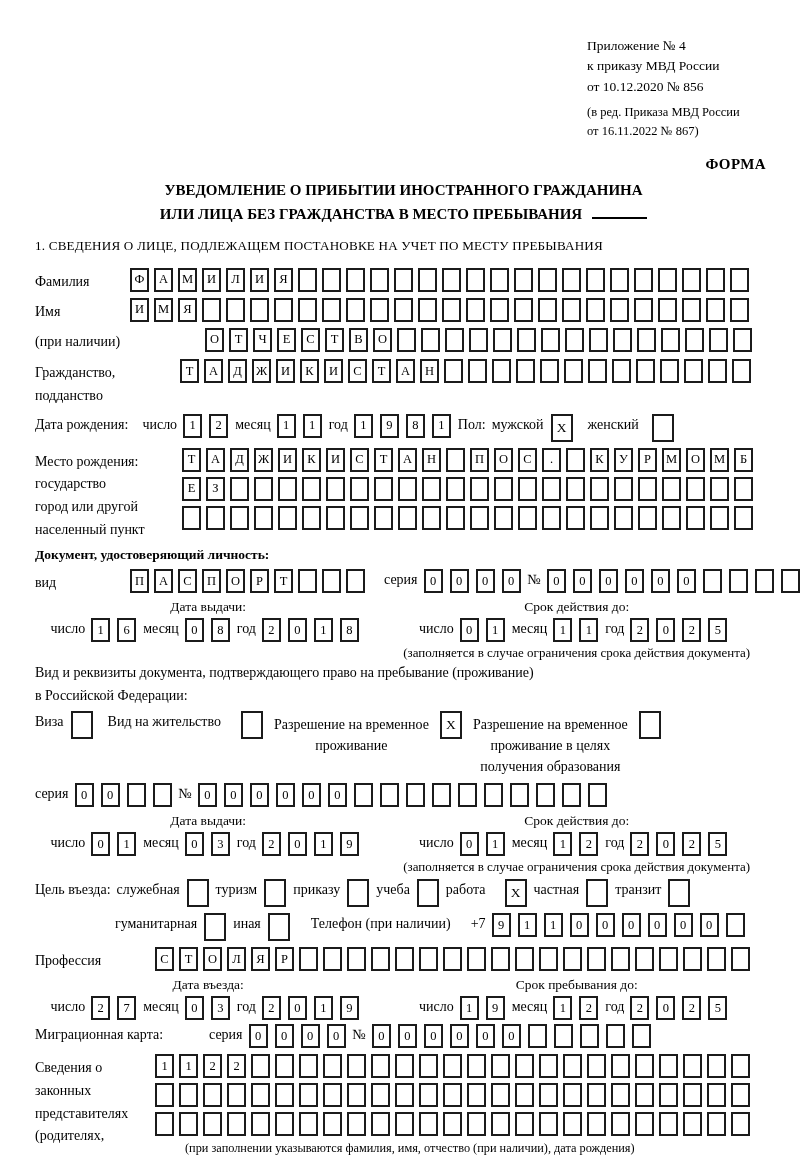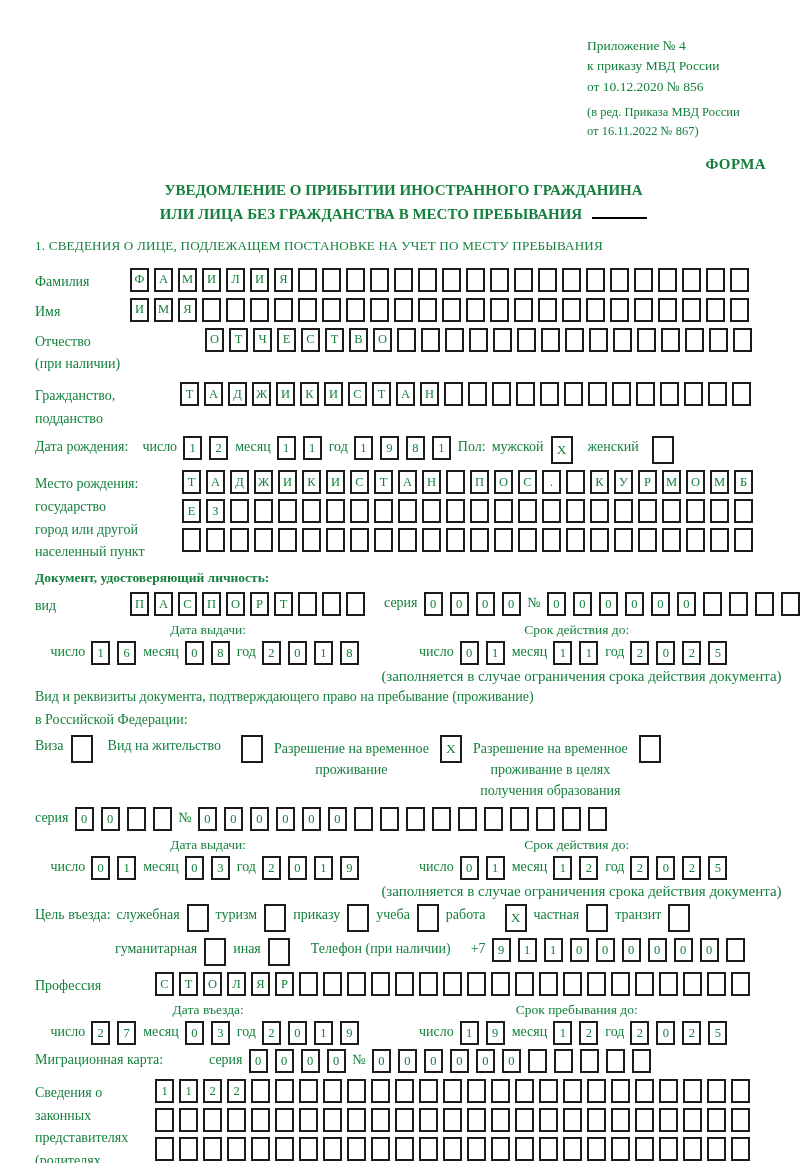--- a/index.html
+++ b/index.html
@@ -1,17 +1,17 @@
 <!DOCTYPE html>
 <html><head>
 <meta charset="utf-8">
 <style>
   html,body{margin:0;padding:0;background:#e9e9e9;}
   .page{
-    width:800px;height:1163px;margin:0 auto;background:#ffffff;color:#15803d;
+    width:800px;height:1163px;margin:0 auto;background:#ffffff;color:#000000;
     font-family:"Liberation Serif","DejaVu Serif",serif;
     padding:36px 28px 0 35px;box-sizing:border-box;overflow:hidden;position:relative;
   }
   .hdr-right{margin-left:552px;font-size:13.5px;line-height:1.5;}
   .hdr-right .ed{font-size:12.5px;}
   .hdr-right .gap-top{margin-top:6px;}
   .forma{text-align:right;font-weight:bold;font-size:15px;margin:16px 6px 6px 0;letter-spacing:.4px;}
   .title{text-align:center;font-weight:bold;font-size:15px;line-height:1.55;margin:6px 0 12px;}
   .uline{display:inline-block;width:55px;border-bottom:2px solid #000;margin-left:10px;vertical-align:baseline;}
   .sec{font-weight:normal;font-size:13.1px;margin:10px 0 14px;letter-spacing:.2px;white-space:nowrap;}
@@ -30,21 +30,21 @@
   }
   .sub{font-size:14px;padding-top:3px;margin-right:6px;white-space:nowrap;}
   .mL8{margin-left:8px;}.mL14{margin-left:14px;}.mL20{margin-left:20px;}
   .stack .line{font-size:14px;line-height:1.62;}
   .center-b{font-weight:bold;text-align:left;font-size:13.5px;margin:4px 0 6px;}
   .twocol{display:flex;margin-bottom:4px;}
   .col-l{width:47%;}
   .col-r{width:53%;}
   .colhdr{text-align:center;font-size:13.5px;margin-bottom:3px;}
   .dateline{display:flex;align-items:flex-start;justify-content:center;}
-  .note{font-size:15px;text-align:left;margin-top:3px;white-space:nowrap;}
+  .note{font-size:13px;text-align:center;margin-top:3px;white-space:nowrap;}
   .intro{font-size:14px;margin-bottom:7px;}
   .optlbl{text-align:center;font-size:14px;line-height:1.5;margin:0 4px;padding-top:3px;}
   .bp-rows .cells{margin-bottom:5px;}
   .rep-note{font-size:12.3px;margin:4px 0 0 125px;white-space:nowrap;}
 </style>
 </head>
 <body>
 
 <div class="page">
 
@@ -126,21 +126,20 @@
         <span class="cell"></span>
         <span class="cell"></span>
         <span class="cell"></span>
         <span class="cell"></span>
         <span class="cell"></span>
       </div>
   </div>
 
   <div class="frow">
     <div class="lbl w170 stack">
-      <div class="line">Отчество</div>
       <div class="line">(при наличии)</div>
     </div>
     <div class="cells">
         <span class="cell">О</span>
         <span class="cell">Т</span>
         <span class="cell">Ч</span>
         <span class="cell">Е</span>
         <span class="cell">С</span>
         <span class="cell">Т</span>
         <span class="cell">В</span>

